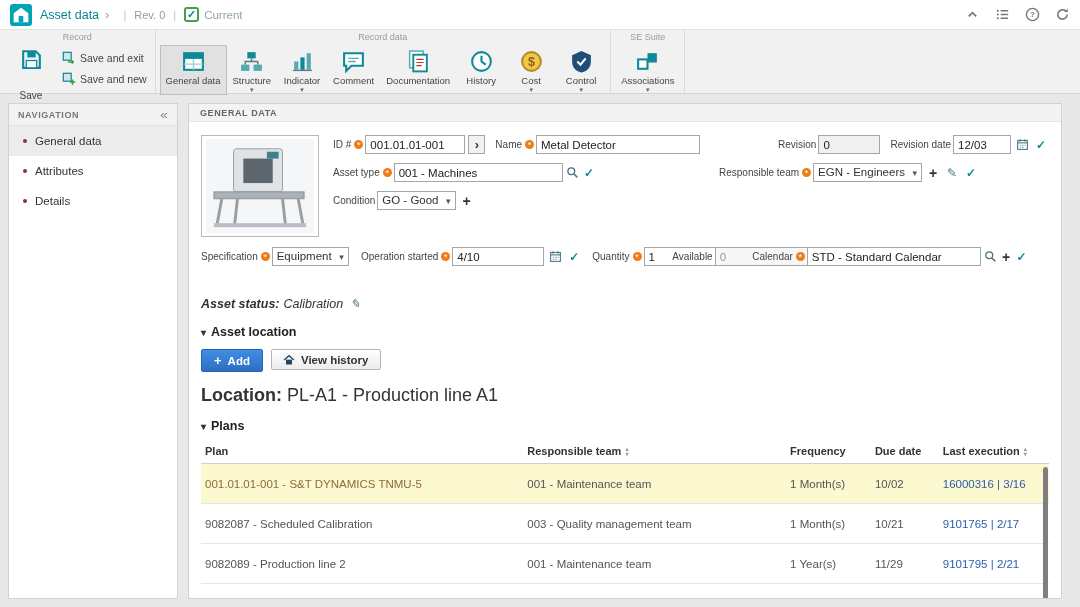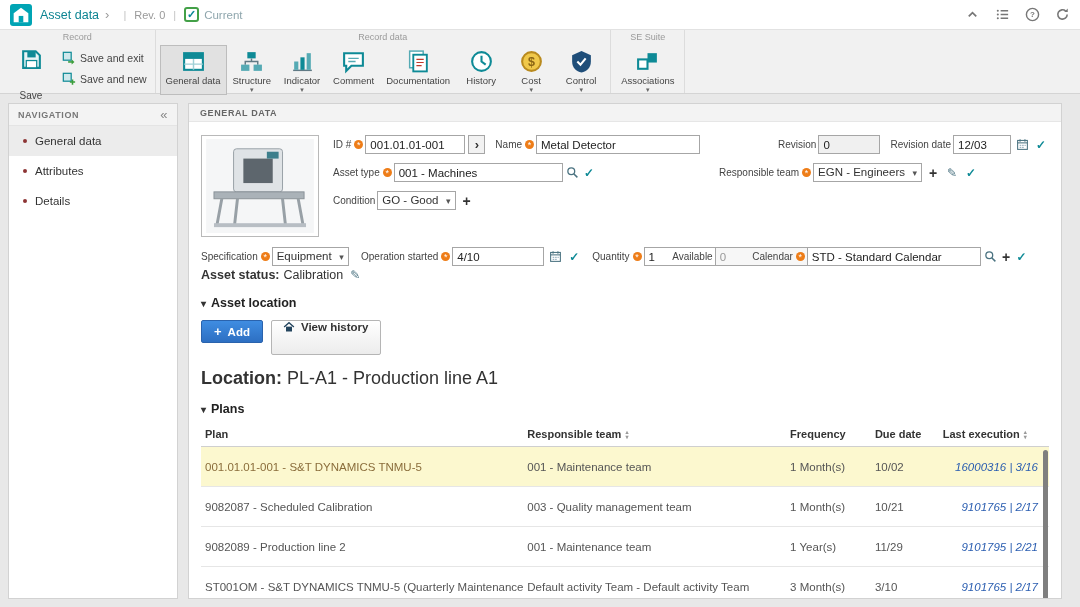--- a/index.html
+++ b/index.html
@@ -75,40 +75,40 @@
   .ic-pencil { color:#4a7280; font-size:12px; }
   .ic-plus { color:#333; font-weight:bold; font-size:14px; }
   .spin { display:flex; border:1px solid #a6a6a6; height:19px; background:#fff; }
   .spin input { border:0; outline:0; flex:1; min-width:0; font-size:11.5px; padding:0 4px; font-family:inherit; color:#222; }
   .spin input.dim { color:#999; background:#f7f7f7; }
   .spin-btns { width:13px; border-left:1px solid #bbb; display:flex; flex-direction:column; }
   .spin-btns span { flex:1; font-size:6px; line-height:8px; text-align:center; color:#555; background:#f0f0f0; cursor:pointer; }
   .spin-btns span:first-child { border-bottom:1px solid #ccc; }
 
   .rowb { margin-top:10px; }
-  .status-line { margin-top:0; font-size:12.5px; display:flex; align-items:center; gap:4px; }
+  .status-line { margin-top:29px; font-size:12.5px; display:flex; align-items:center; gap:4px;font-style:italic; }
   .bold { font-weight:bold; }
   .sec-header { margin-top:13px; font-size:12.5px; font-weight:bold; color:#222; cursor:pointer; display:flex; align-items:center; gap:5px; }
   .sc { font-size:10px; color:#333; }
   .btn-row { margin-top:10px; display:flex; gap:8px; }
   .btn-add { background:linear-gradient(#3f8de2,#2d6fc2); color:#fff; border:1px solid #2a63ad; border-radius:2px; font-size:11.5px; font-weight:bold; padding:0 12px; height:23px; display:inline-flex; gap:6px; align-items:center; cursor:pointer; font-family:inherit; }
   .btn-add .plus { font-size:13px; font-weight:bold; }
-  .btn-hist { background:linear-gradient(#ffffff,#ececec); border:1px solid #b5b5b5; border-radius:2px; font-size:11.5px; font-weight:bold; color:#333; padding:0 11px; height:35px; display:inline-flex; gap:6px; align-items:flex-start; cursor:pointer; font-family:inherit; }
+  .btn-hist { background:linear-gradient(#ffffff,#ececec); border:1px solid #b5b5b5; border-radius:2px; font-size:11.5px; font-weight:bold; color:#333; padding:0 11px; height:21px; display:inline-flex; gap:6px; align-items:center; cursor:pointer; font-family:inherit; }
   .loc-line { margin-top:13px; font-size:18px; display:flex; gap:5px; }
 
   .plans-wrap { margin-top:6px; position:relative; }
   table.plans { width:100%; border-collapse:collapse; table-layout:fixed; }
   .plans th { font-size:11px; text-align:left; color:#333; padding:6px 4px; border-bottom:1px solid #cfcfcf; font-weight:bold; white-space:nowrap; overflow:hidden; }
   .plans td { font-size:11.5px; color:#555; padding:0 4px; height:40px; border-bottom:1px solid #e6e6e6; vertical-align:middle; white-space:nowrap; overflow:hidden; }
   .sort { display:inline-flex; flex-direction:column; margin-left:4px; vertical-align:middle; }
   .sort i { font-style:normal; font-size:6px; line-height:5px; color:#9a9a9a; }
   tr.hl td { background:#fcf8cf; }
   td.plan-cell { cursor:pointer; }
   tr.hl td.plan-cell { color:#8a6d3b; }
-  td.exec-cell { color:#2a5db0; text-align:right; padding-right:11px; cursor:pointer;font-style:italic; }
+  td.exec-cell { color:#2a5db0; padding-right:11px; cursor:pointer; }
   th.sortable { cursor:pointer; }
   .tbl-scroll { position:absolute; right:1px; top:28px; width:5px; height:150px; background:#7f7f7f; border-radius:3px; cursor:pointer; }
 </style>
 </head>
 <body>
 
 <svg width="0" height="0" style="position:absolute">
   <defs>
     <symbol id="sym-logo" viewBox="0 0 24 24">
         <path d="M4 10l8-6 8 6v10H4z" fill="#fff"></path>

